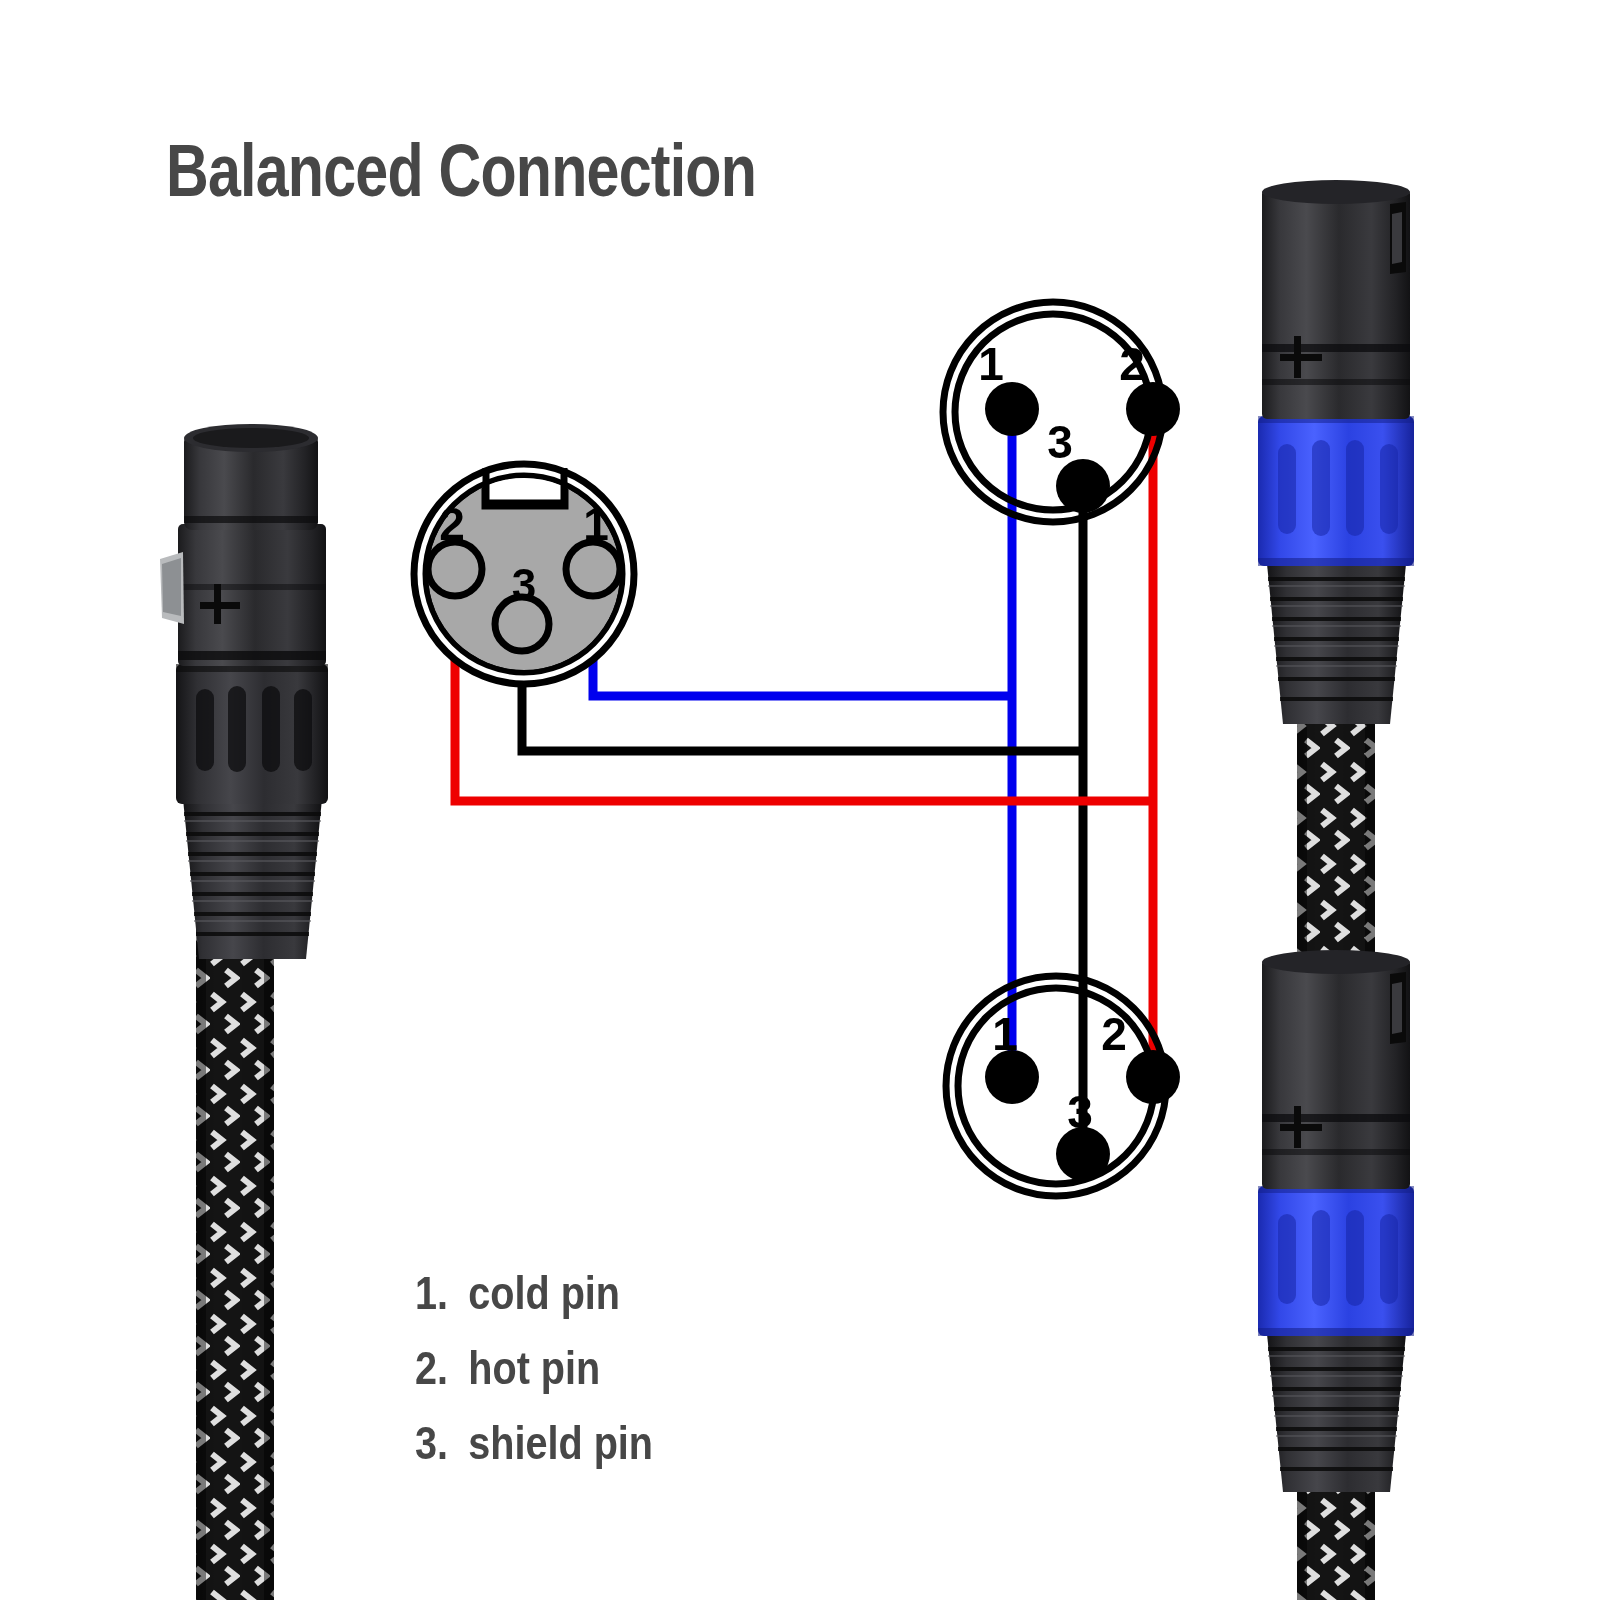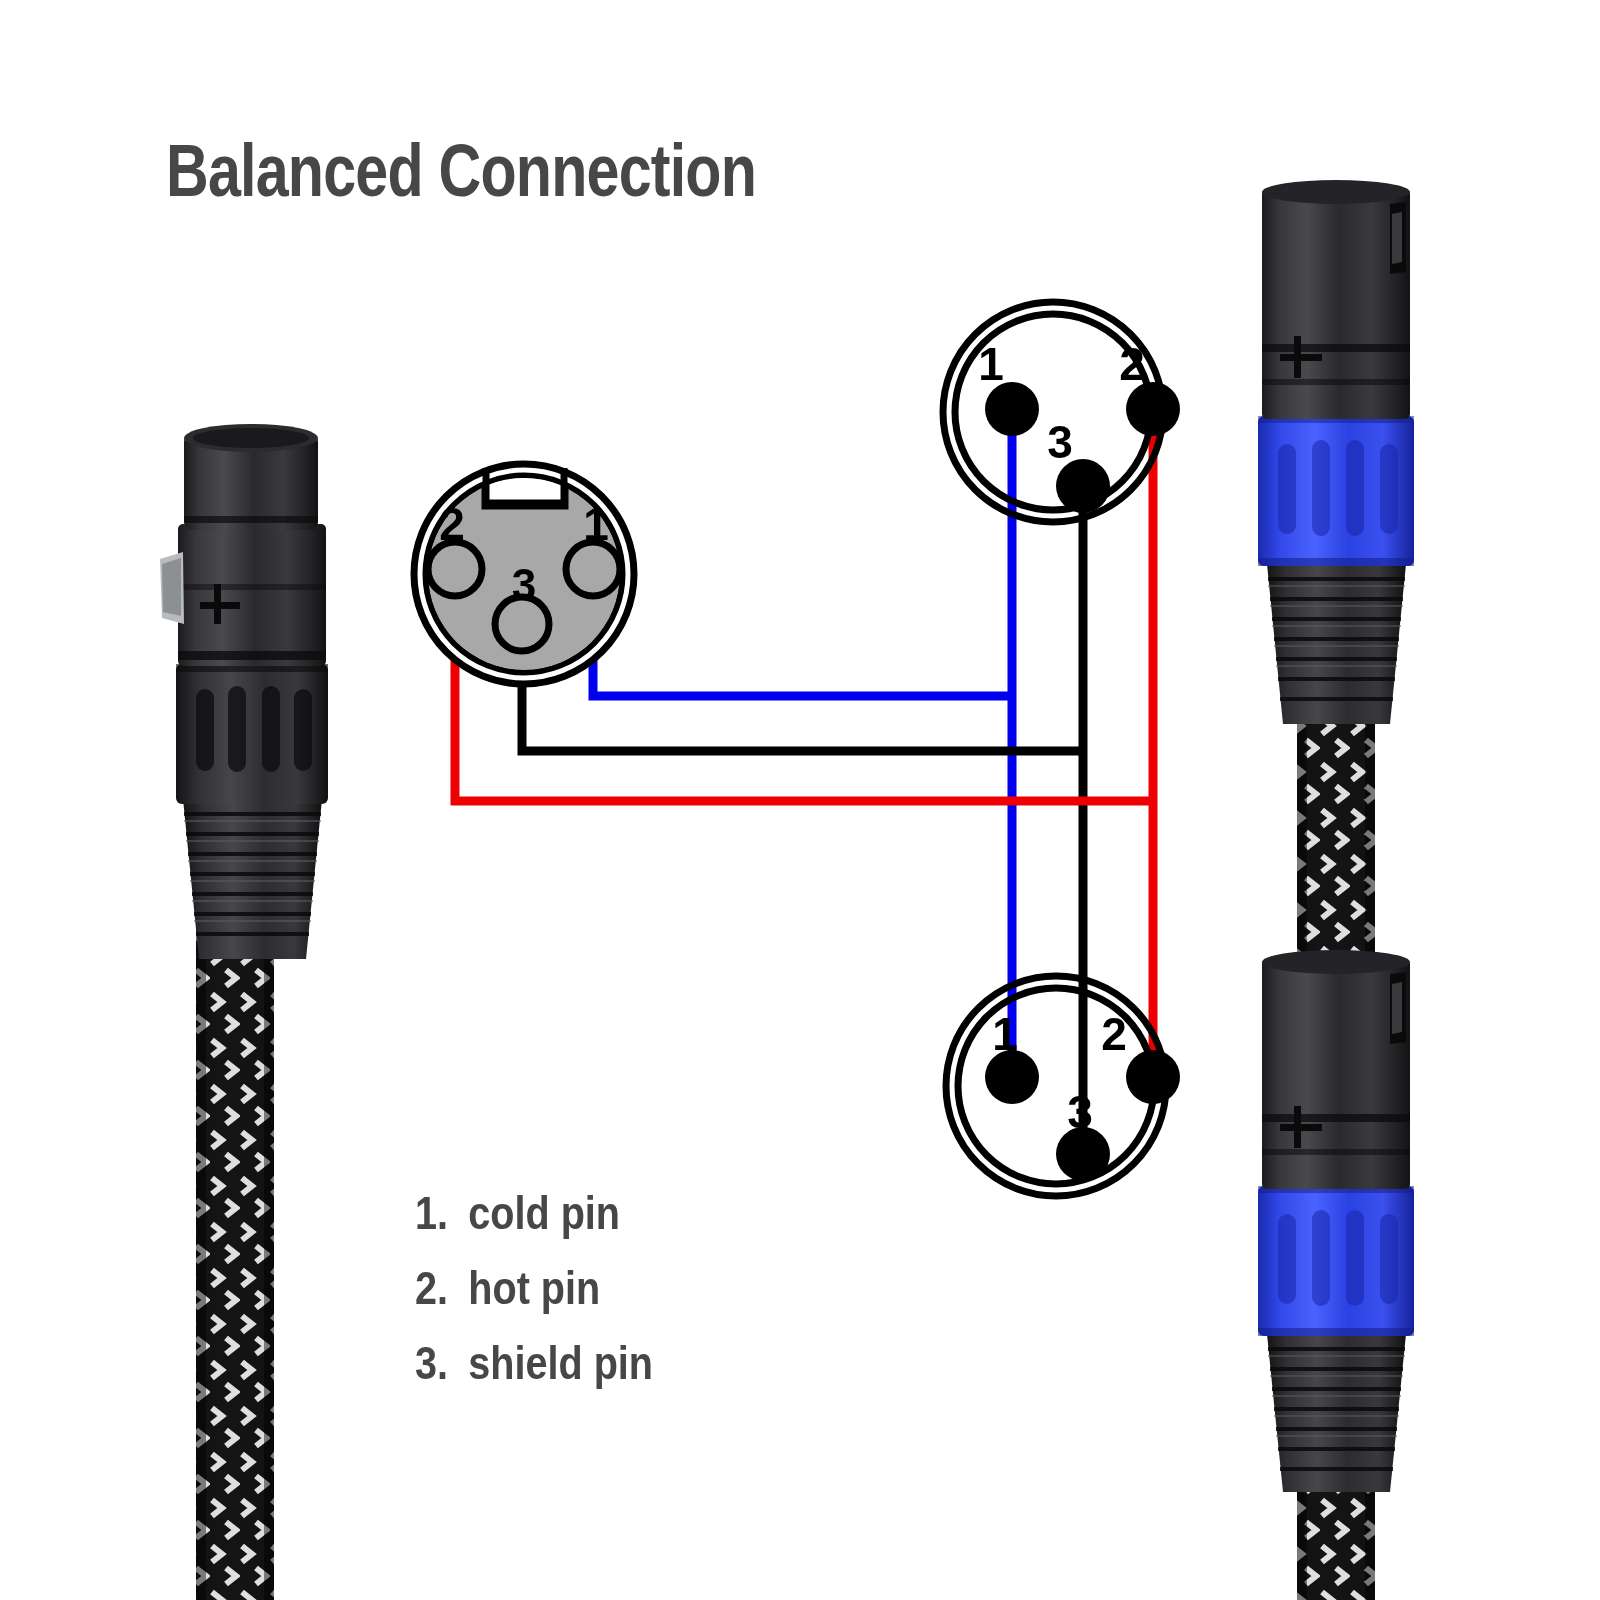--- a/index.html
+++ b/index.html
@@ -30,21 +30,21 @@
     letter-spacing: -1px;
     transform: scaleX(0.80);
     transform-origin: left top;
     white-space: nowrap;
   }
 
   
   #legend {
     position: absolute;
     left: 415px;
-    top: 1152px;
+    top: 1232px;
     width: 520px;
   }
   .legend-row {
     font-family: "Liberation Sans", sans-serif;
     font-size: 46px;
     font-weight: bold;
     color: #474747;
     height: 75px;
     line-height: 75px;
     white-space: nowrap;

